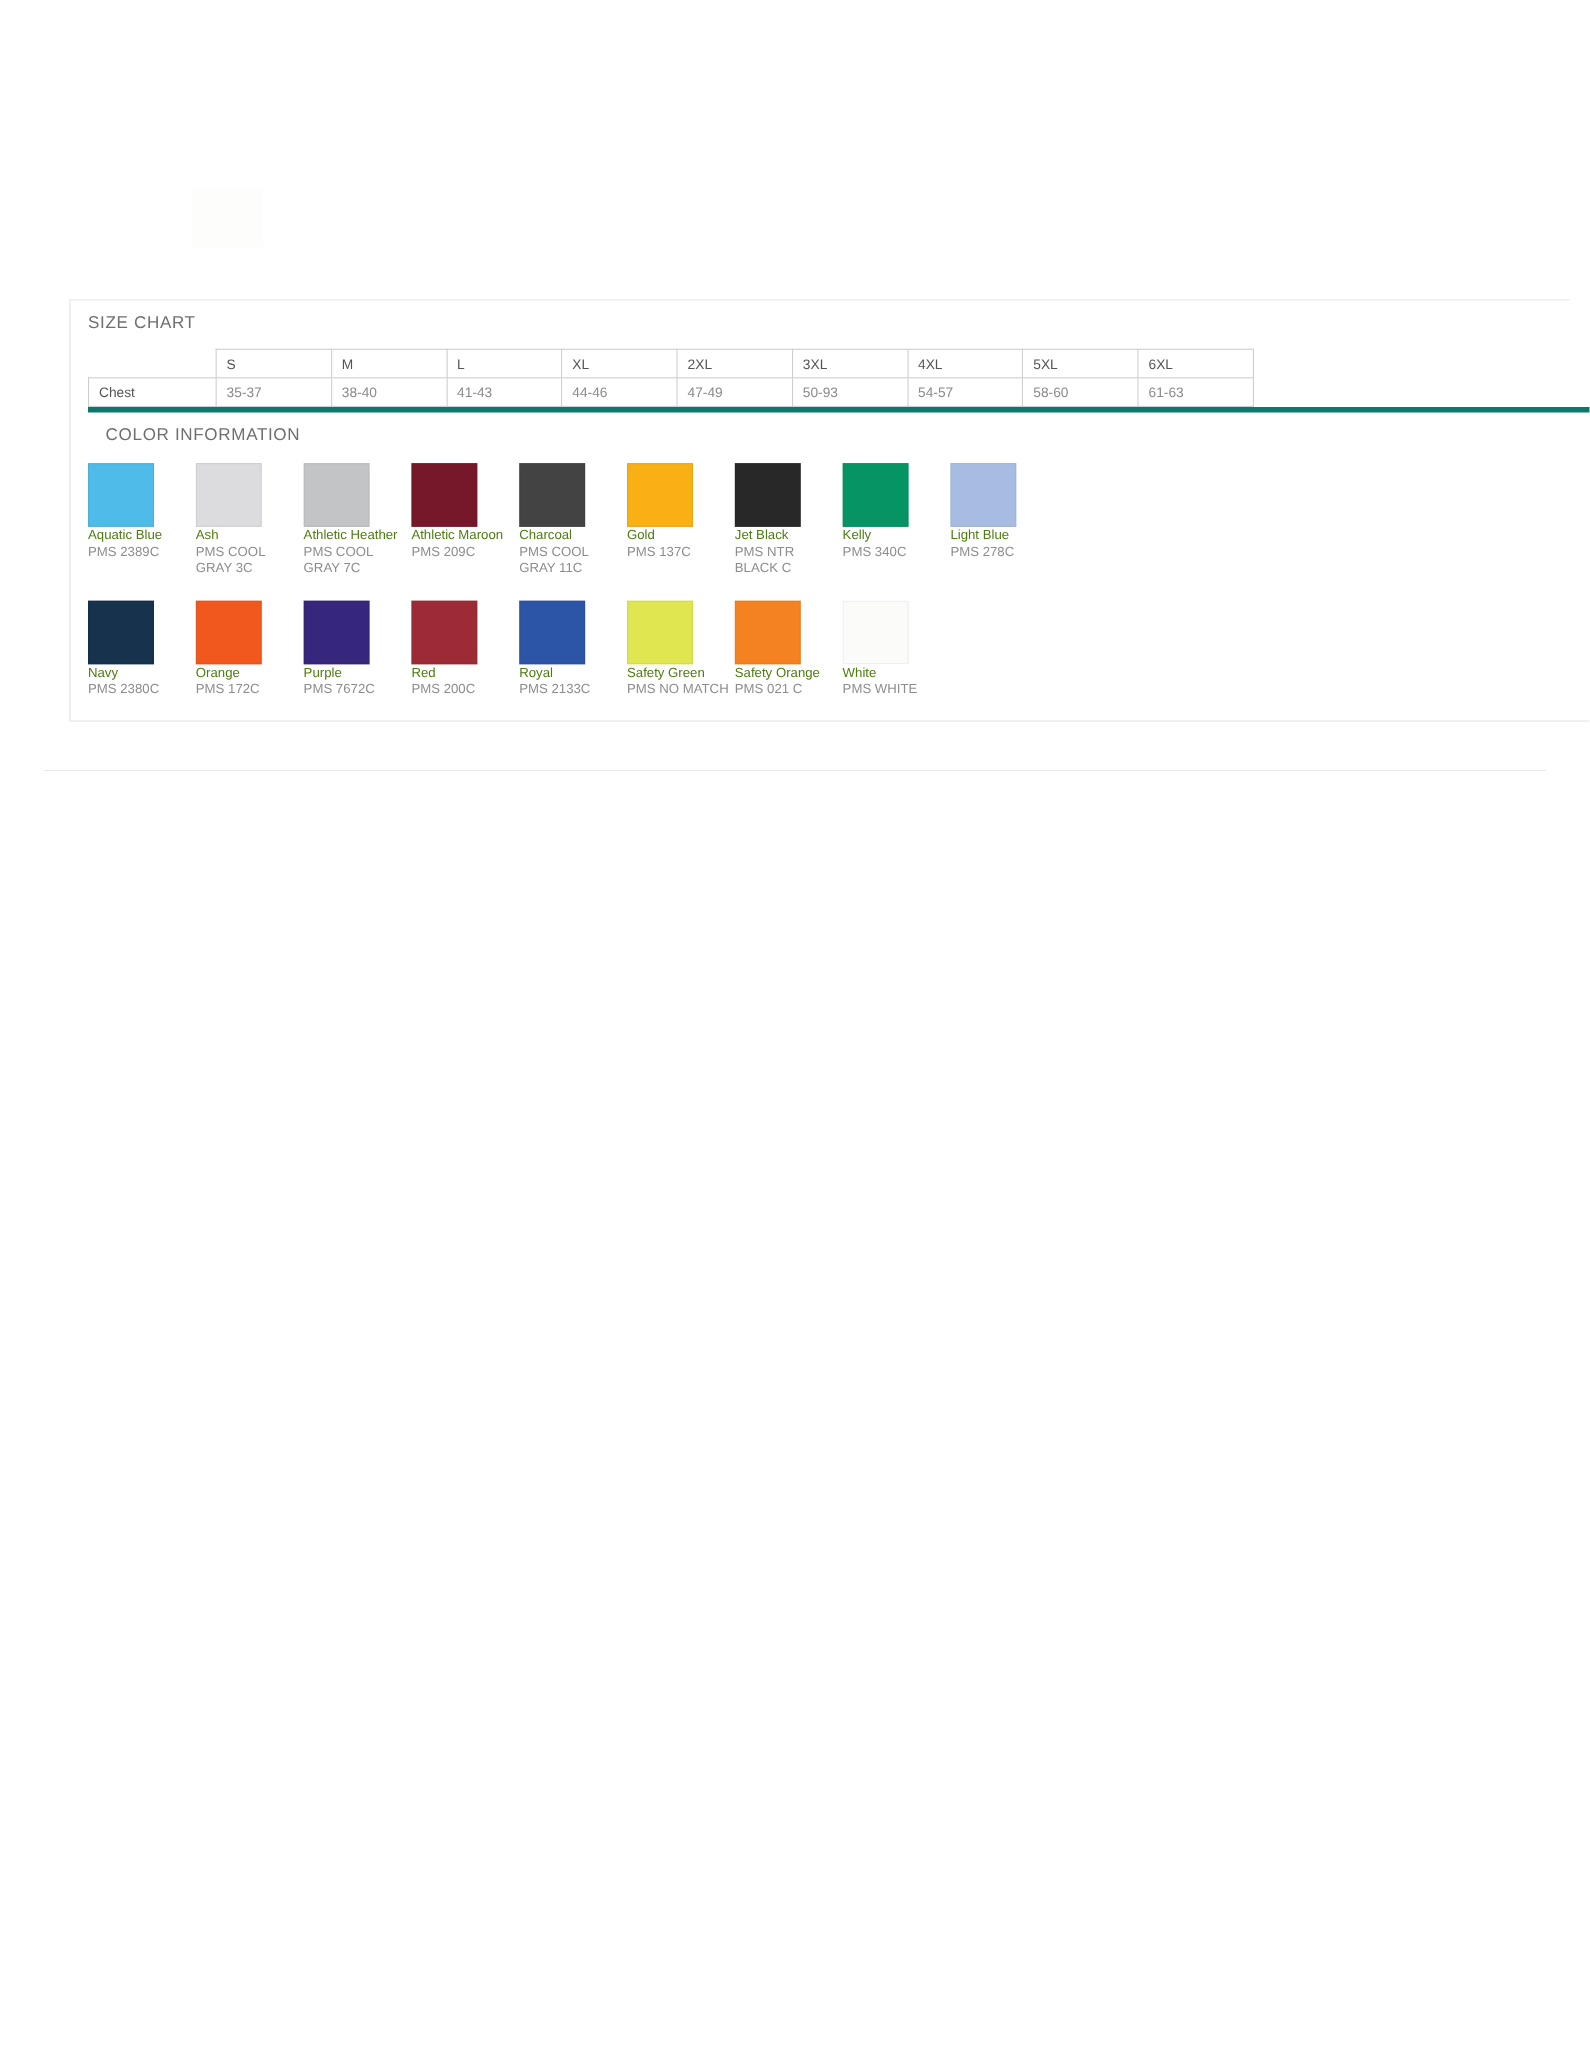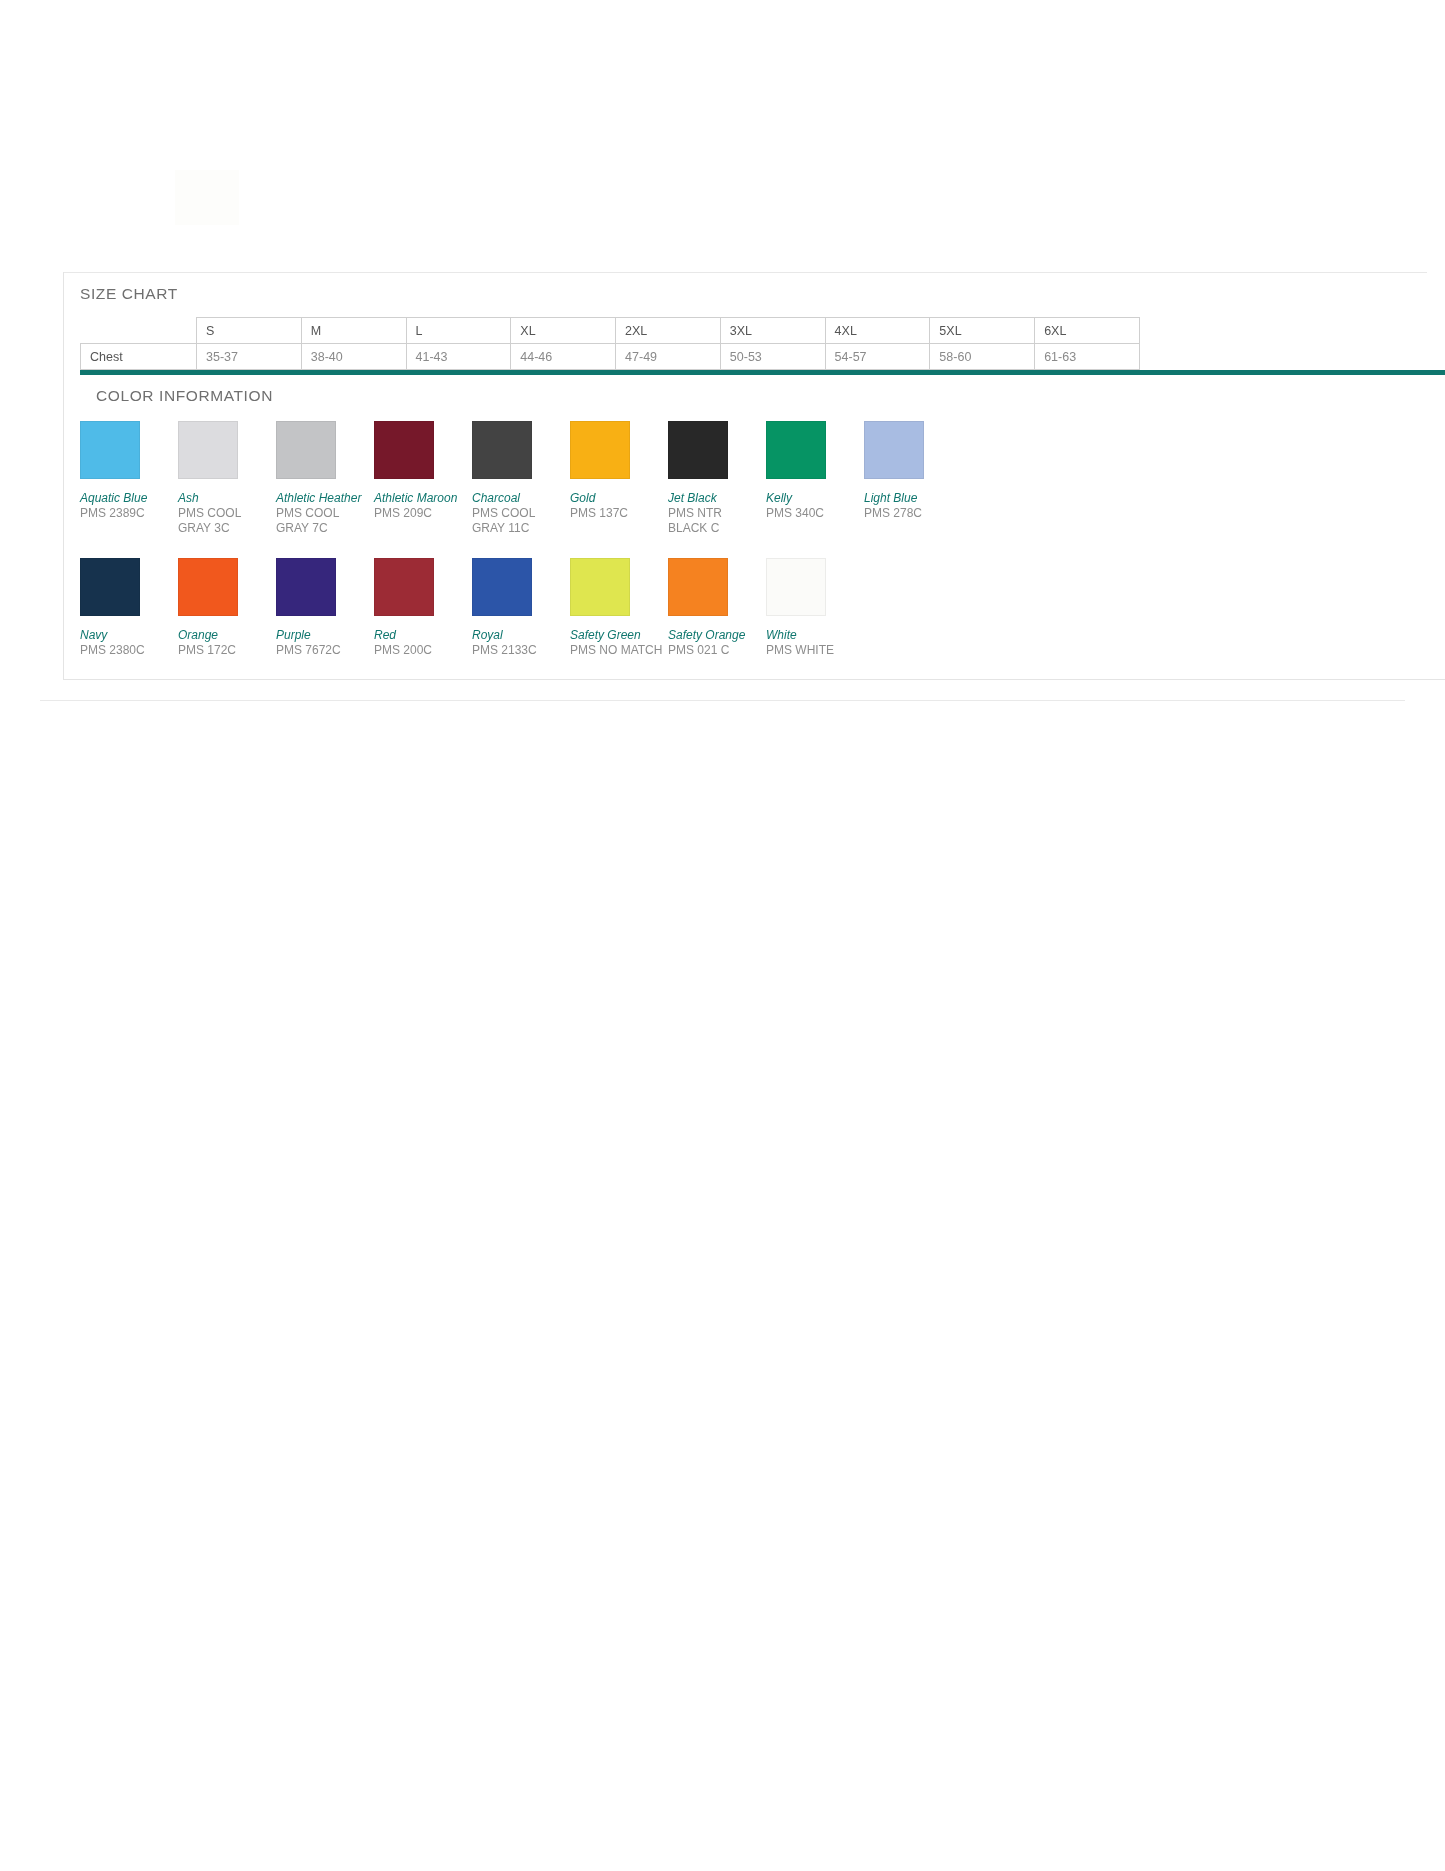--- a/index.html
+++ b/index.html
@@ -118,24 +118,22 @@
     width: 60px;
     height: 58px;
     display: block;
   }
   .swatch.bordered {
     box-shadow: inset 0 0 0 1px rgba(0,0,0,0.06);
   }
   .cname {
     font-size: 12px;
     line-height: 15px;
-    color: #0f766e;
-    margin-top: 12px;
+    color: #4d7c0f;
     white-space: nowrap;
-    font-style: italic;
   }
   .cpms {
     font-size: 12px;
     line-height: 15px;
     color: #8d8d8d;
     width: 95px;
   }
   .row-gap { height: 22px; }
 
   .footer-rule {
@@ -174,21 +172,21 @@
             </tr>
         </thead>
         <tbody>
             <tr>
               <td class="rowlabel">Chest</td>
               <td>35-37</td>
               <td>38-40</td>
               <td>41-43</td>
               <td>44-46</td>
               <td>47-49</td>
-              <td>50-53</td>
+              <td>50-93</td>
               <td>54-57</td>
               <td>58-60</td>
               <td>61-63</td>
             </tr>
           </tbody>
       </table>
     </div>
 
     <div class="section-head">COLOR INFORMATION</div>
 

